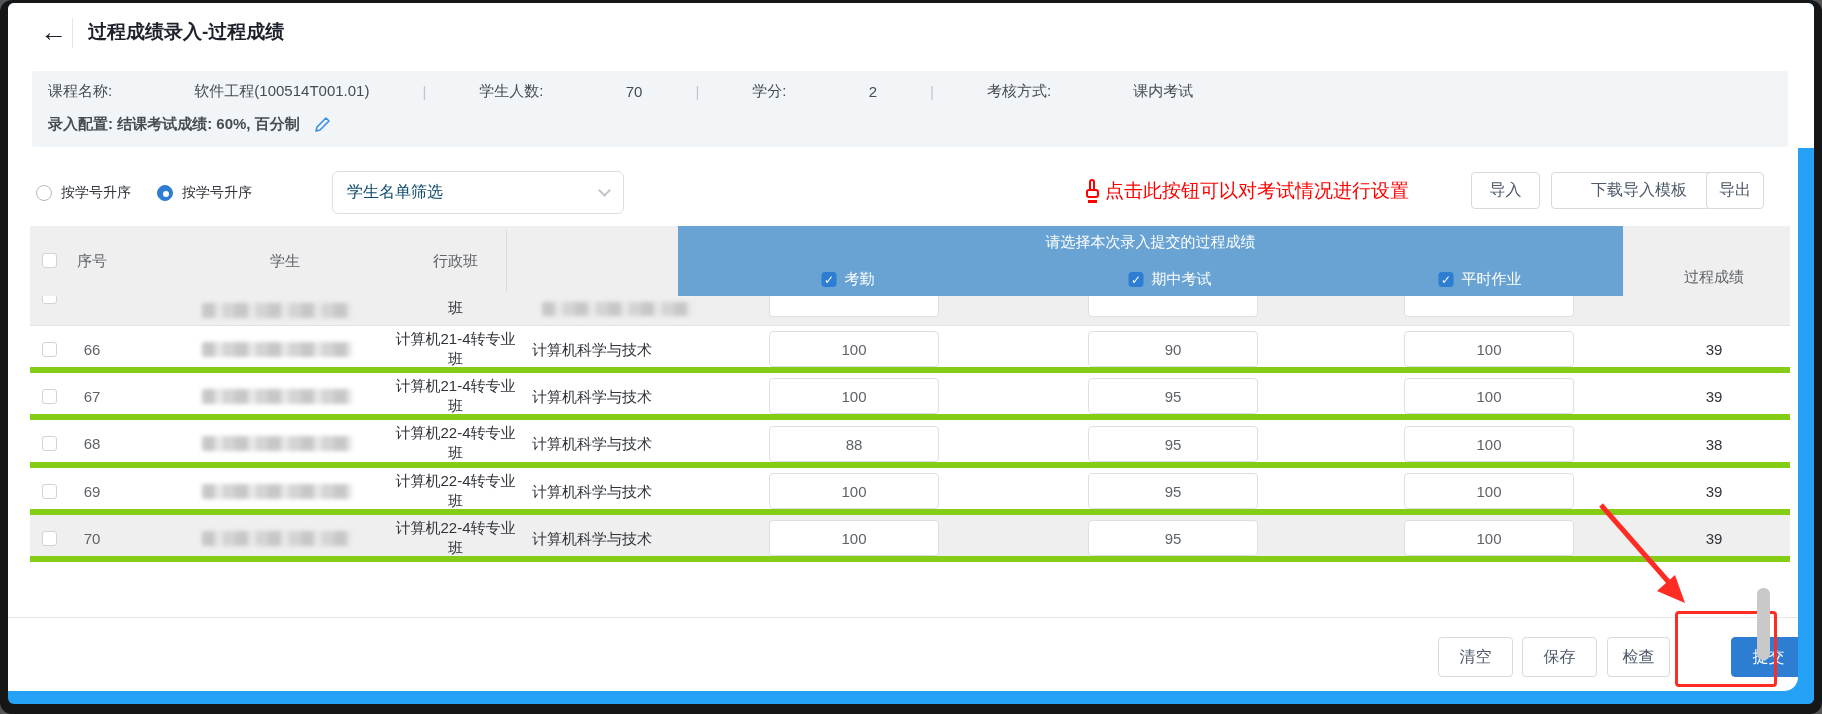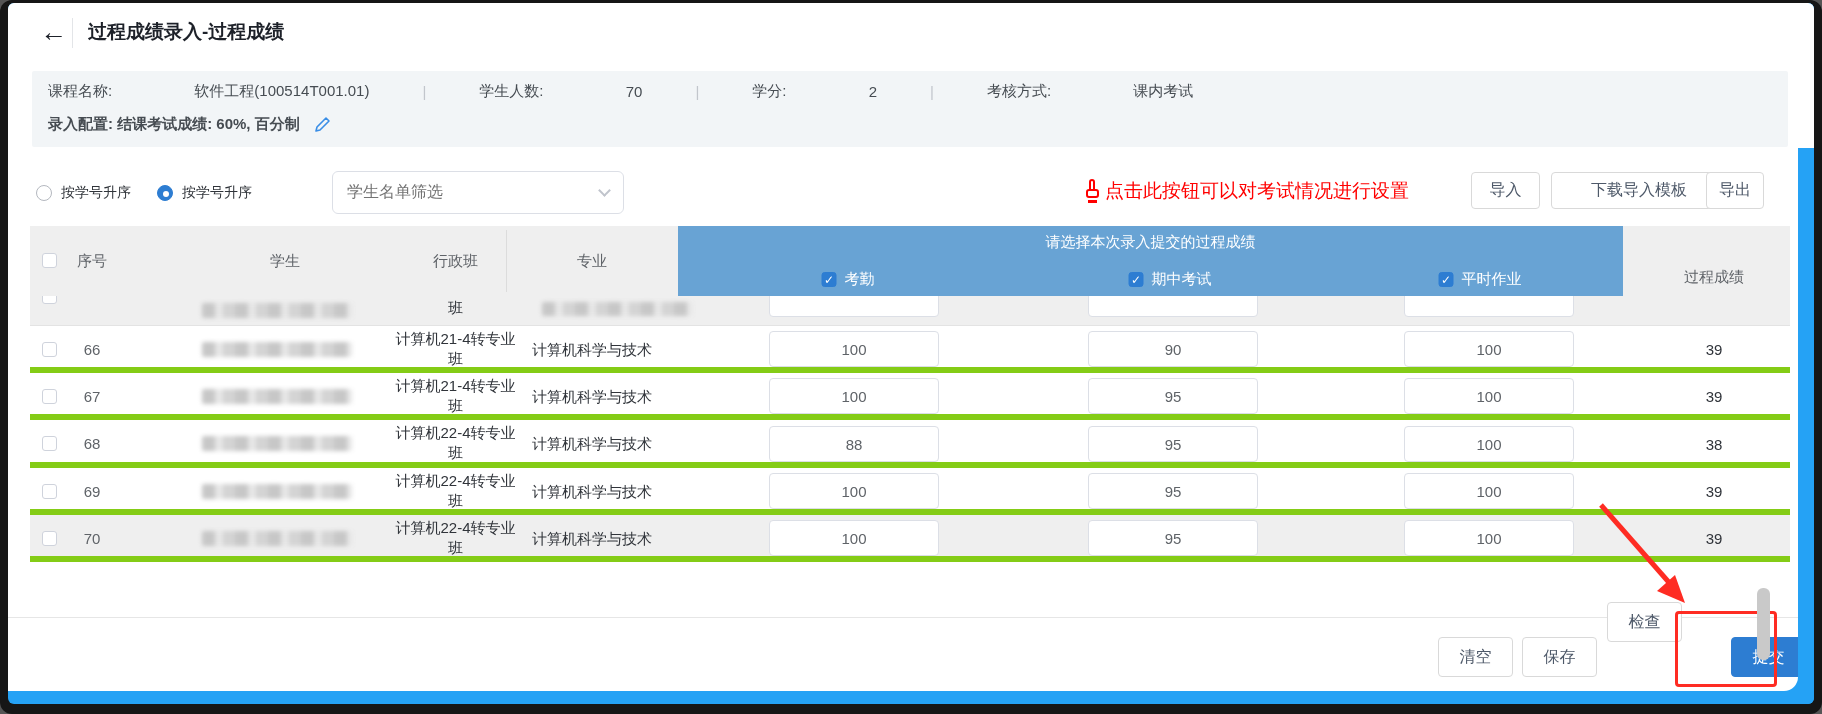--- a/index.html
+++ b/index.html
@@ -23,21 +23,21 @@
   .pencil-icon { margin-left:14px; cursor:pointer; display:inline-flex; }
   .bold { font-weight:bold; }
 
   
   .radio-row { display:flex; align-items:center; height:44px; }
   .radio { width:16px; height:16px; border-radius:50%; background:#fff; border:1px solid #b4b8bf; margin-right:9px; position:relative; }
   .radio.on { background:#2d7dd2; border-color:#2d7dd2; }
   .radio.on::after { content:""; position:absolute; left:5px; top:5px; width:6px; height:6px; border-radius:50%; background:#fff; }
   .radio-label { font-size:14px; color:#30343a; margin-right:26px; }
   .select { border:1px solid #dcdfe6; border-radius:6px; background:#fff; display:flex; align-items:center; padding:0 14px; justify-content:space-between; }
-  .placeholder { color:#737373; font-size:16px; }
+  .placeholder { color:#0c4a6e; font-size:16px; }
   .chevron { width:9px; height:9px; border-right:2px solid #c0c4cc; border-bottom:2px solid #c0c4cc; transform:rotate(45deg); margin-top:-4px; }
   .annotation { display:flex; align-items:center; color:#ff0000; font-size:19px; gap:3px; }
   .hand-icon { position:relative; width:17px; height:24px; }
   .hand-icon .finger { position:absolute; left:4px; top:0; width:6px; height:13px; border:2px solid #ff0000; border-radius:3px; background:#fff; }
   .hand-icon .fist { position:absolute; left:1px; top:10px; width:13px; height:9px; border:2px solid #ff0000; border-radius:3px; background:#fff; }
   .hand-icon .base { position:absolute; left:3px; top:21px; width:9px; height:3px; background:#ff0000; }
   .btn { background:#fff; border:1px solid #d9d9d9; border-radius:4px; font-size:16px; color:#4e5969; display:flex; align-items:center; justify-content:center; cursor:pointer; font-family:inherit; }
 
   
   .thead { background:#efefef; }
@@ -116,21 +116,20 @@
     <button class="abs btn" style="left:1463px;top:169px;width:69px;height:37px;">导入</button>
     <button class="abs btn" style="left:1543px;top:169px;width:176px;height:37px;">下载导入模板</button>
     <button class="abs btn" style="left:1698px;top:169px;width:58px;height:37px;">导出</button>
 
     <div class="abs thead" style="left:22px;top:223px;width:1760px;height:70px;">
       <span class="chk abs" style="left:12px;top:27px;"></span>
       <div class="th-label" style="left:40px;width:44px;">序号</div>
       <div class="th-label" style="left:180px;width:150px;">学生</div>
       <div class="th-label" style="left:353px;width:145px;">行政班</div>
       <div class="abs" style="left:476px;top:4px;width:1px;height:62px;background:#dcdcdc;"></div>
-      <div class="th-label" style="left:482px;width:160px;">专业</div>
       <div class="blue-band" style="left:648px;top:0;width:945px;height:33px;">请选择本次录入提交的过程成绩</div>
       <div class="blue-band" style="left:648px;top:33px;width:945px;height:37px;"></div>
       <div class="score-col" style="left:818px;top:44px;">
         <span class="chk on">✓</span>
         <span style="color:#fff;font-size:15px;">考勤</span>
       </div>
       <div class="score-col" style="left:1140px;top:44px;">
         <span class="chk on">✓</span>
         <span style="color:#fff;font-size:15px;">期中考试</span>
       </div>
@@ -222,21 +221,21 @@
       <div class="cell" style="left:482px;top:15px;width:160px;">计算机科学与技术</div>
       <input class="score-input" style="left: 739px; top: 5px;" value="100">
       <input class="score-input" style="left: 1058px; top: 5px;" value="95">
       <input class="score-input" style="left: 1374px; top: 5px;" value="100">
       <div class="cell" style="left:1634px;top:15px;width:100px;">39</div>
     </div>
 
     <div class="abs footer-line" style="left:0;top:614px;width:1790px;height:1px;"></div>
     <button class="abs btn" style="left:1430px;top:634px;width:75px;height:40px;">清空</button>
     <button class="abs btn" style="left:1514px;top:634px;width:75px;height:40px;">保存</button>
-    <button class="abs btn" style="left:1599px;top:599px;width:75px;height:40px;font-family:Liberation Mono, monospace;">检查</button>
+    <button class="abs btn" style="left:1599px;top:634px;width:63px;height:40px;font-family:Liberation Mono, monospace;">检查</button>
     <button class="abs btn btn-primary" style="left:1681px;top:634px;width:75px;height:40px;">提交</button>
     <div class="abs red-rect" style="left:1667px;top:608px;width:102px;height:76px;"></div>
 
     <svg class="abs" style="left:1565px;top:492px;" width="140" height="122" viewBox="0 0 140 122">
       <line x1="28" y1="10" x2="100" y2="92" stroke="#fe2c23" stroke-width="5"></line>
       <polygon points="112,108 84,96 102,80" fill="#fe2c23"></polygon>
     </svg>
 
     <div class="abs scroll-thumb" style="left:1749px;top:585px;width:13px;height:72px;"></div>
 

